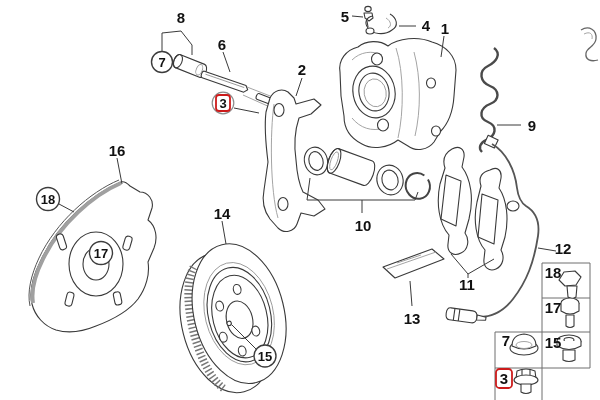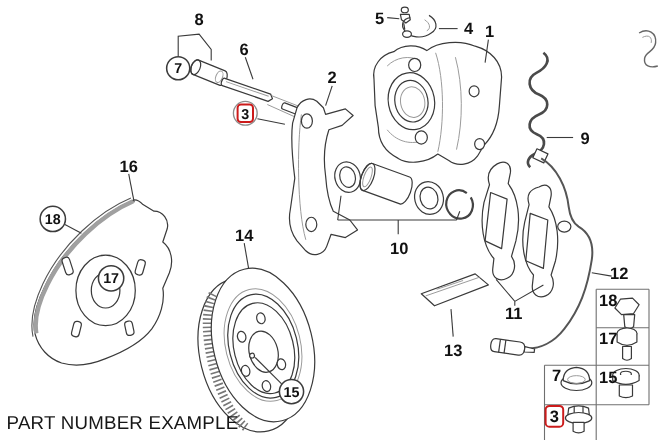--- a/index.html
+++ b/index.html
@@ -283,15 +283,14 @@
     <text class="inset-t" x="553" y="278">18</text>
     <text class="inset-t" x="553" y="313">17</text>
     <text class="inset-t" x="553" y="348">15</text>
     <text class="inset-t" x="506" y="346">7</text>
     <rect x="496" y="369" width="16" height="19" rx="3.5" fill="none" stroke-width="1.8" stroke="#cc1b1b"></rect>
     <text class="inset-t" x="504" y="384">3</text>
   </g>
 
 </svg>
 
-<div class="footer">PART NUMBER EXAMPLE</div>
 
 </div>
 
 </body></html>

